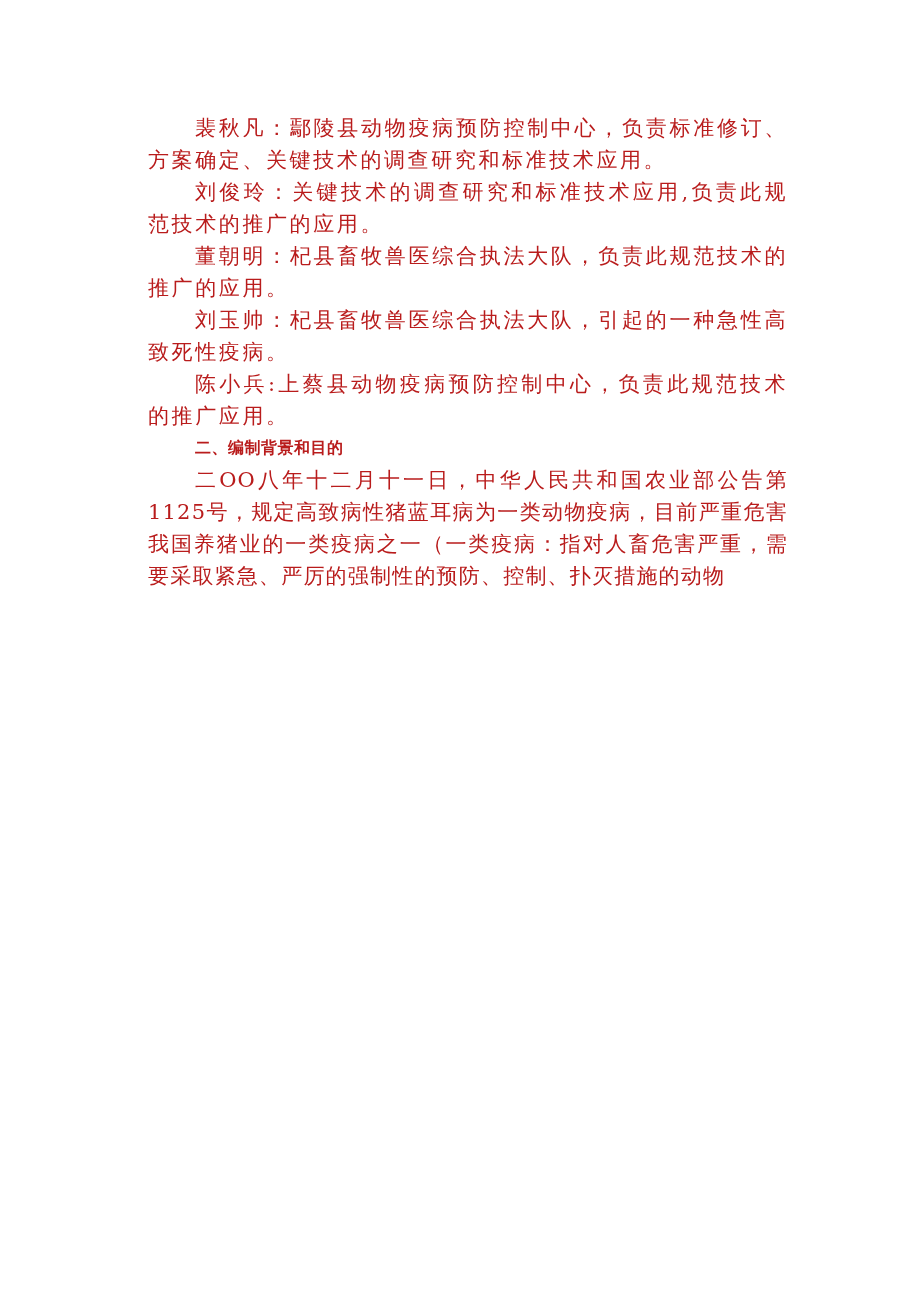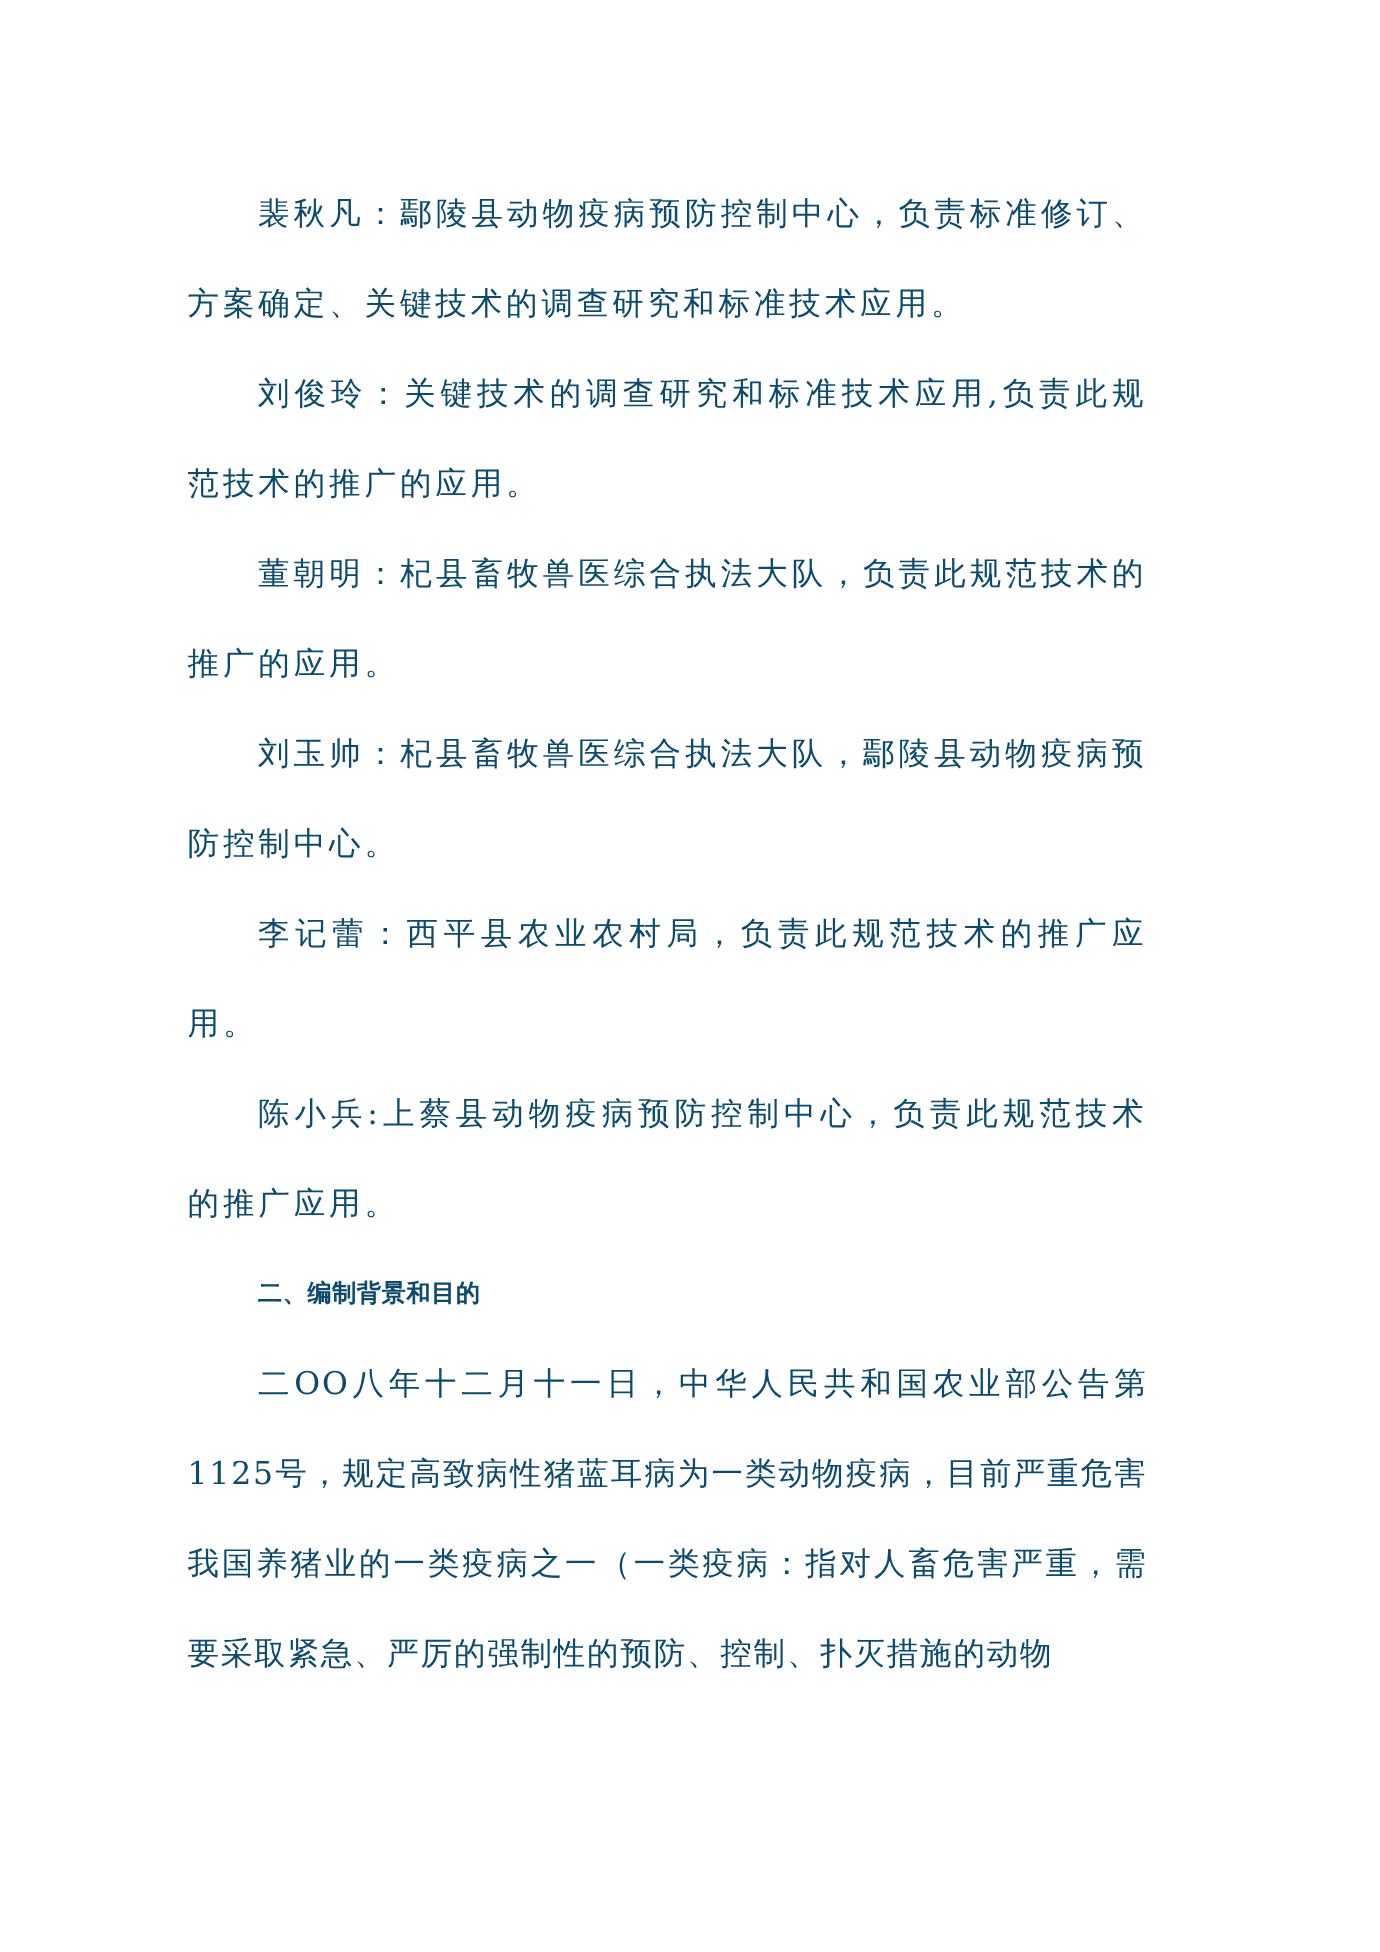--- a/index.html
+++ b/index.html
@@ -1,37 +1,36 @@
 <!DOCTYPE html>
 <html><head>
 <meta charset="utf-8">
 <style>
   html, body { margin: 0; padding: 0; background: #ffffff; }
   body { width: 920px; height: 1301px; position: relative; overflow: hidden; }
   .page {
-    position: absolute; left: 125px; top: 112px; width: 640px;
+    position: absolute; left: 148px; top: 112px; width: 640px;
     font-family: "DejaVu Serif", "Liberation Serif", serif;
-    color: #0c4a6e; font-size: 21px; line-height: 60px;
+    color: #b91c1c; font-size: 21px; line-height: 32px;
   }
   .para {
     margin: 0; text-indent: 47px; text-align: justify;
     letter-spacing: 2.6px;
   }
   .para.tight { letter-spacing: 1.2px; }
   .heading {
     margin: 0; text-indent: 47px;
     font-family: "DejaVu Sans", "Liberation Sans", sans-serif;
     font-weight: bold; font-size: 16px; letter-spacing: 0.5px;
   }
 </style>
 </head>
 <body>
 
 <div class="page">
   <p class="para">裴秋凡：鄢陵县动物疫病预防控制中心，负责标准修订、方案确定、关键技术的调查研究和标准技术应用。</p>
   <p class="para">刘俊玲：关键技术的调查研究和标准技术应用,负责此规范技术的推广的应用。</p>
   <p class="para">董朝明：杞县畜牧兽医综合执法大队，负责此规范技术的推广的应用。</p>
-  <p class="para">刘玉帅：杞县畜牧兽医综合执法大队，鄢陵县动物疫病预防控制中心。</p>
-  <p class="para">李记蕾：西平县农业农村局，负责此规范技术的推广应用。</p>
+  <p class="para">刘玉帅：杞县畜牧兽医综合执法大队，引起的一种急性高致死性疫病。</p>
   <p class="para">陈小兵:上蔡县动物疫病预防控制中心，负责此规范技术的推广应用。</p>
   <p class="heading">二、编制背景和目的</p>
   <p class="para tight">二OO八年十二月十一日，中华人民共和国农业部公告第1125号，规定高致病性猪蓝耳病为一类动物疫病，目前严重危害我国养猪业的一类疫病之一（一类疫病：指对人畜危害严重，需要采取紧急、严厉的强制性的预防、控制、扑灭措施的动物</p>
 </div>
 
 </body></html>

